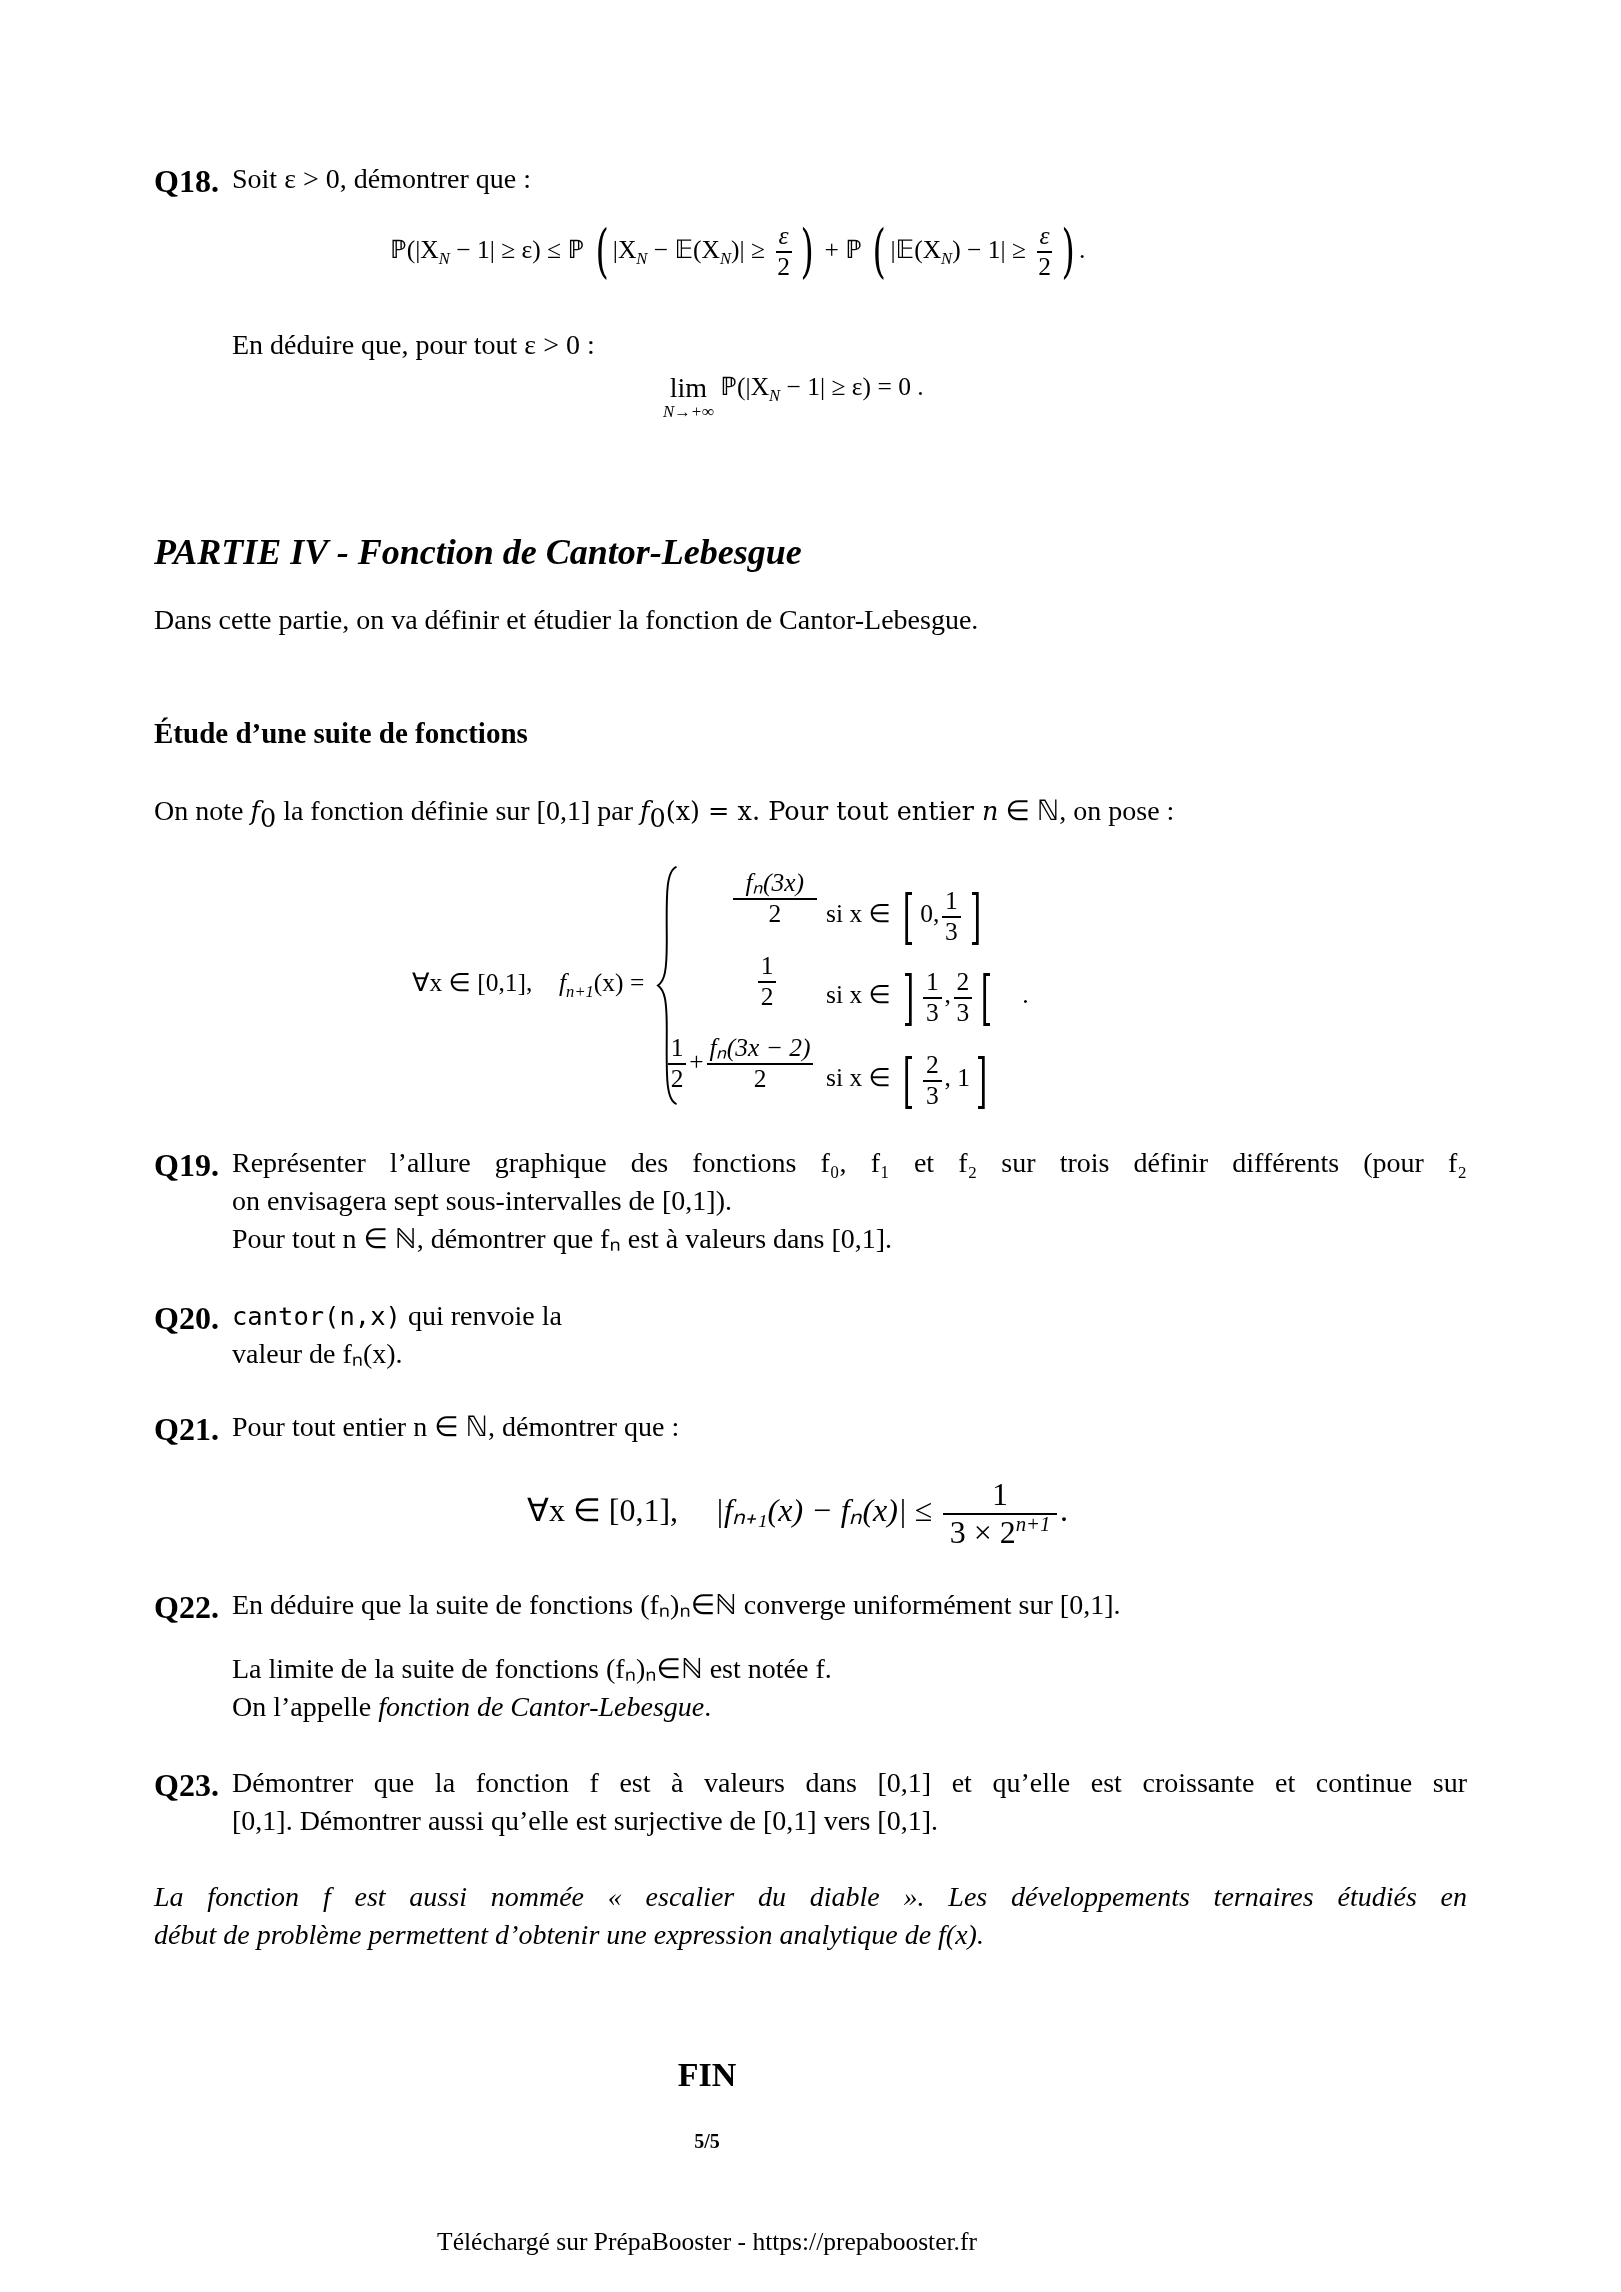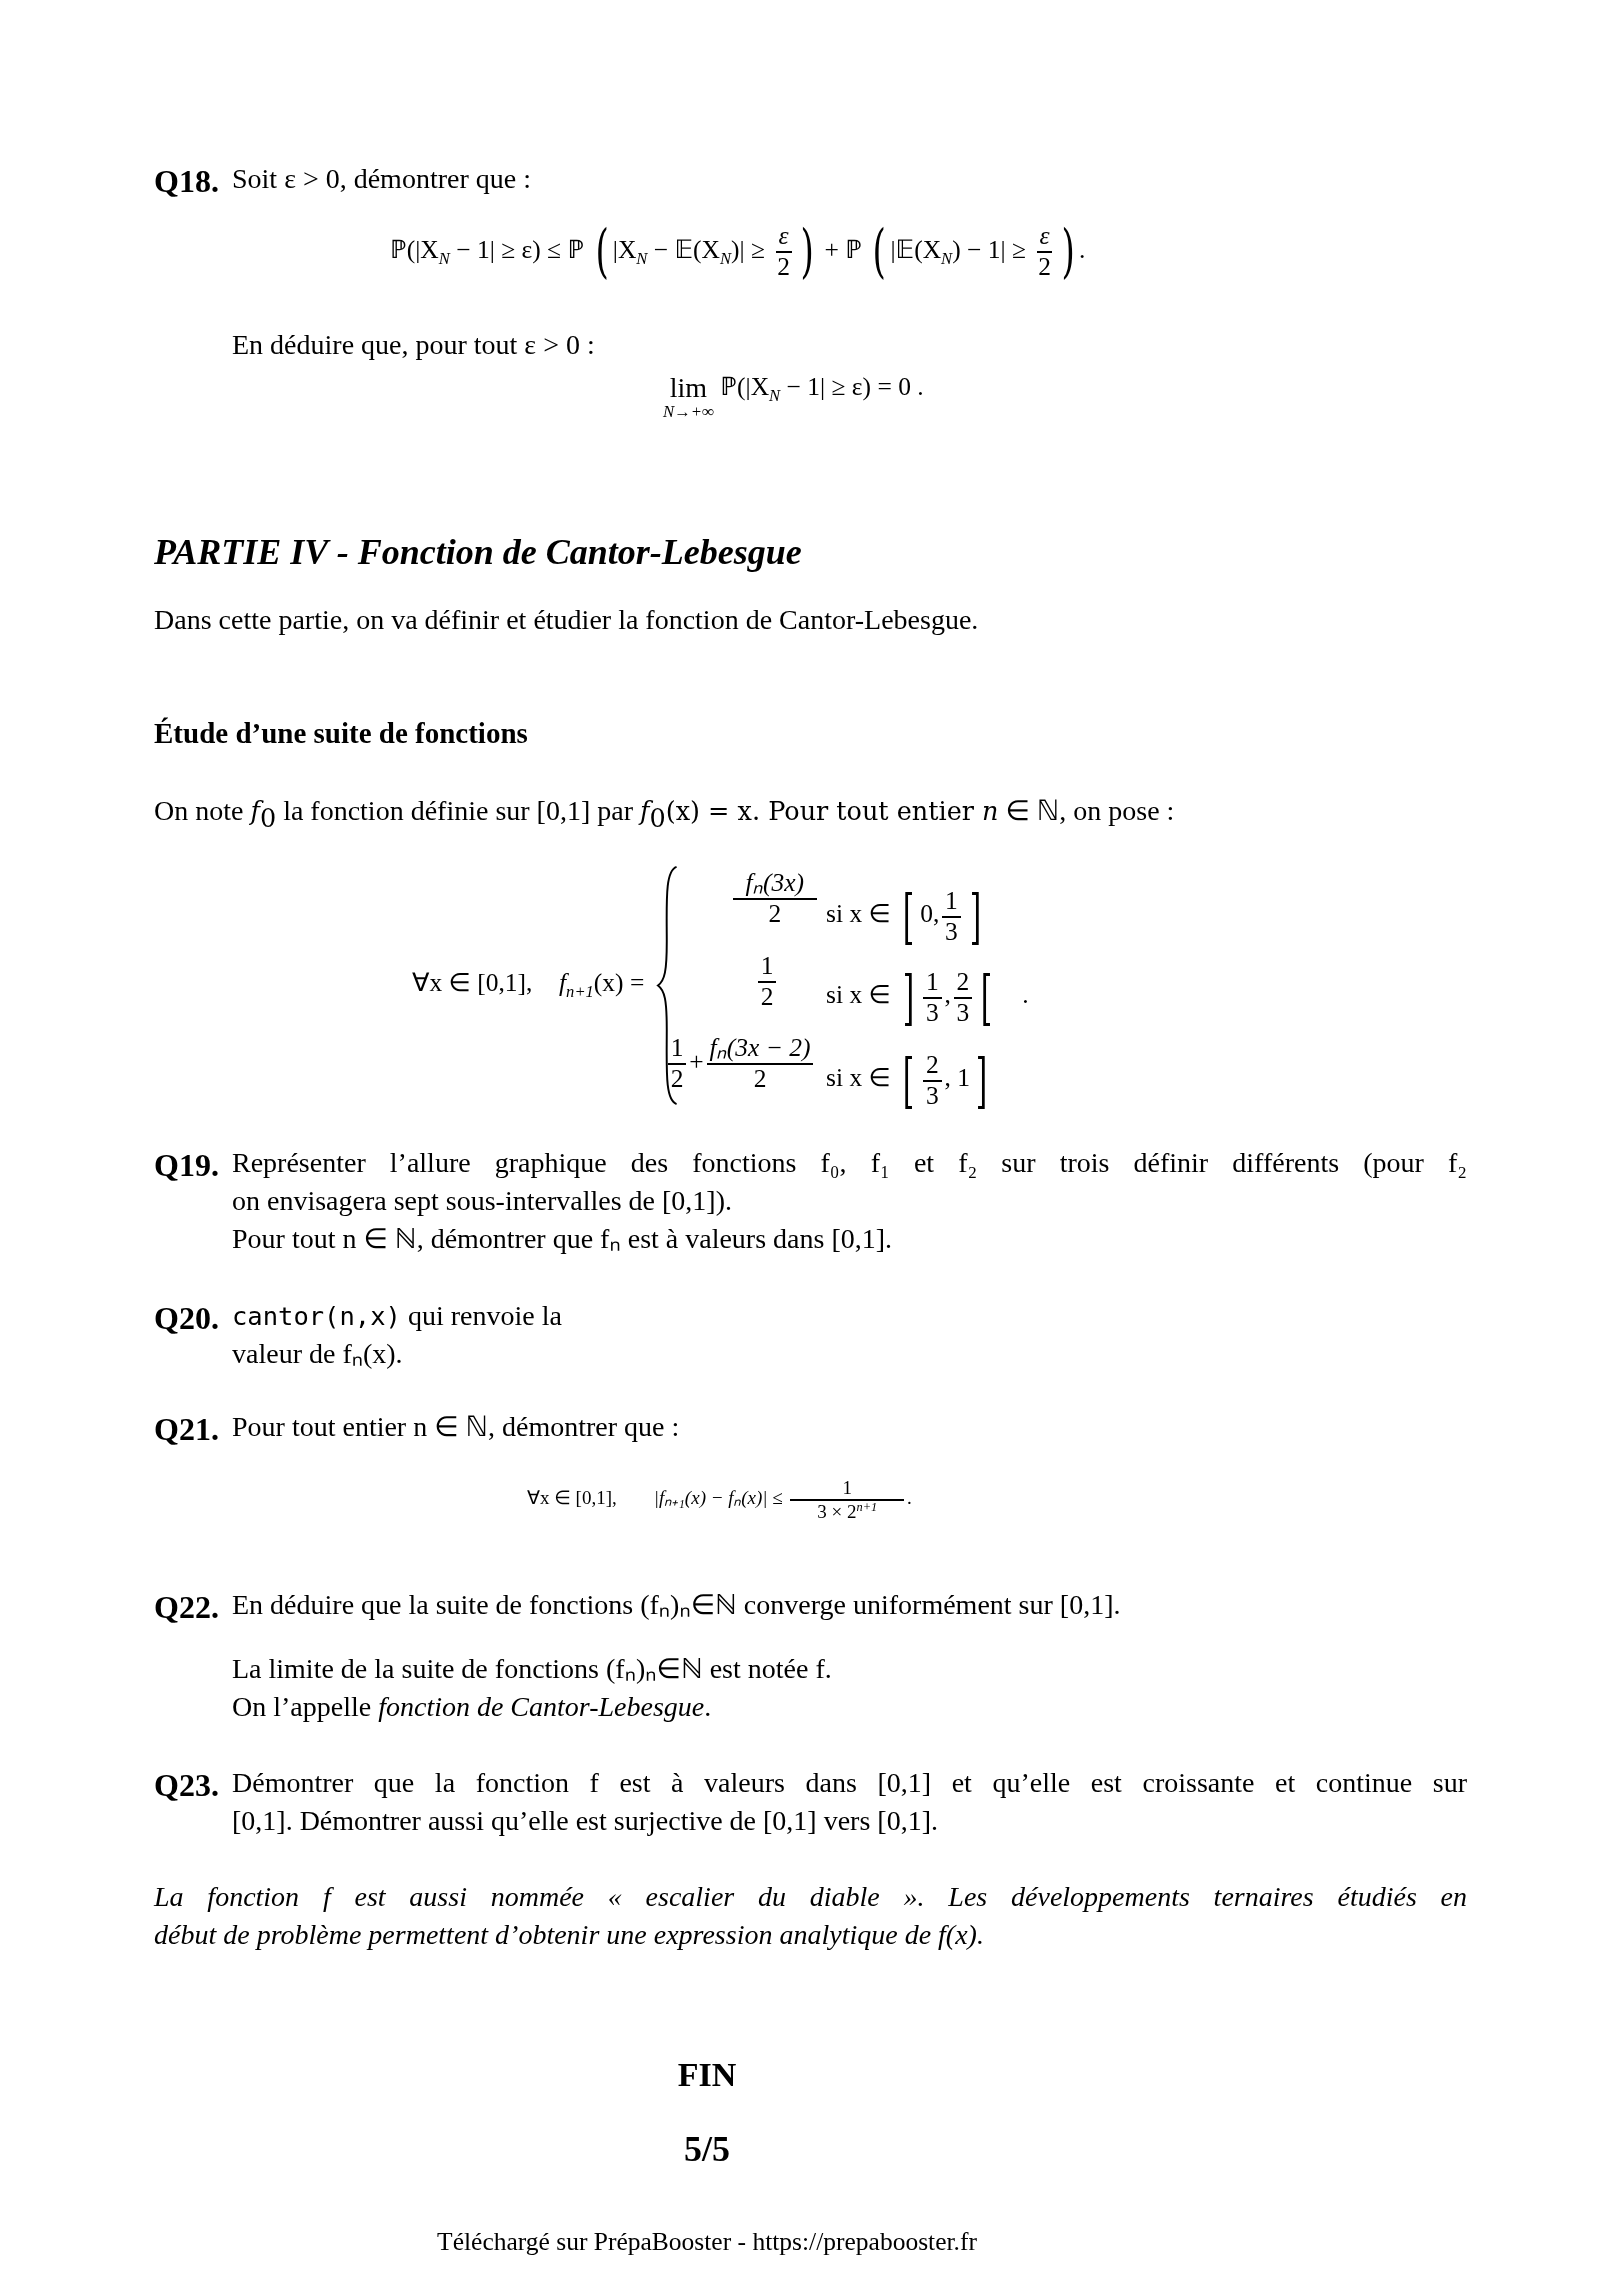--- a/index.html
+++ b/index.html
@@ -129,21 +129,21 @@
 
 <div class="qlabel" style="top:1302px;">Q20.</div>
 <div class="line" style="left:232px; top:1302px; width:1235px; display:flex; justify-content:space-between;">
   <span><span class="mono">cantor(n,x)</span><span> qui renvoie la</span></span>
 </div>
 <div class="line" style="left:232px; top:1340px;">valeur de fₙ(x).</div>
 
 <div class="qlabel" style="top:1413px;">Q21.</div>
 <div class="line" style="left:232px; top:1413px;">Pour tout entier n ∈ ℕ, démontrer que :</div>
 
-<div class="line math" style="left:527px; top:1478px; font-size:19px;">
+<div class="line math" style="left:527px; top:1478px; font-size:32px;">
   <span>∀x ∈ [0,1],</span><span style="display:inline-block; width:37px;"></span><span class="i">|fₙ₊₁(x) − fₙ(x)| ≤</span>
   <span class="frac">
       <span class="num" style="min-width:108px; text-align:center;">1</span>
       <span class="den"><span>3 × 2</span><sup class="i">n+1</sup></span>
     </span><span>.</span>
 </div>
 
 <div class="qlabel" style="top:1591px;">Q22.</div>
 <div class="line" style="left:232px; top:1591px;">En déduire que la suite de fonctions (fₙ)ₙ∈ℕ converge uniformément sur [0,1].</div>
 <div class="line" style="left:232px; top:1655px;">La limite de la suite de fonctions (fₙ)ₙ∈ℕ est notée f.</div>
@@ -152,15 +152,15 @@
 </div>
 
 <div class="qlabel" style="top:1769px;">Q23.</div>
 <div class="just" style="top:1769px;">Démontrer que la fonction f est à valeurs dans [0,1] et qu’elle est croissante et continue sur</div>
 <div class="line" style="left:232px; top:1807px;">[0,1]. Démontrer aussi qu’elle est surjective de [0,1] vers [0,1].</div>
 
 <div class="just i" style="left:154px; width:1313px; top:1883px;">La fonction f est aussi nommée « escalier du diable ». Les développements ternaires étudiés en</div>
 <div class="line i" style="left:154px; top:1921px;">début de problème permettent d’obtenir une expression analytique de f(x).</div>
 
 <div class="center serif b" style="top:2058px; font-size:34px;">FIN</div>
-<div class="center serif b" style="top:2131px; font-size:36px;">5/5</div>
+<div class="center serif b" style="top:2131px; font-size:20px;">5/5</div>
 <div class="center sans" style="top:2229px; font-size:25.5px;">Téléchargé sur PrépaBooster - https://prepabooster.fr</div>
 
 
 </body></html>

